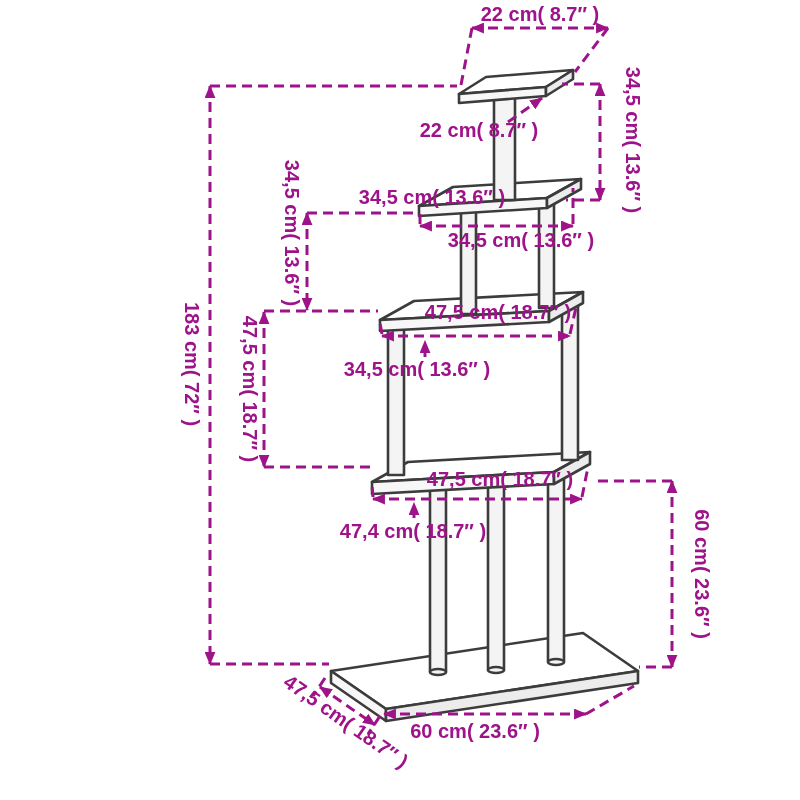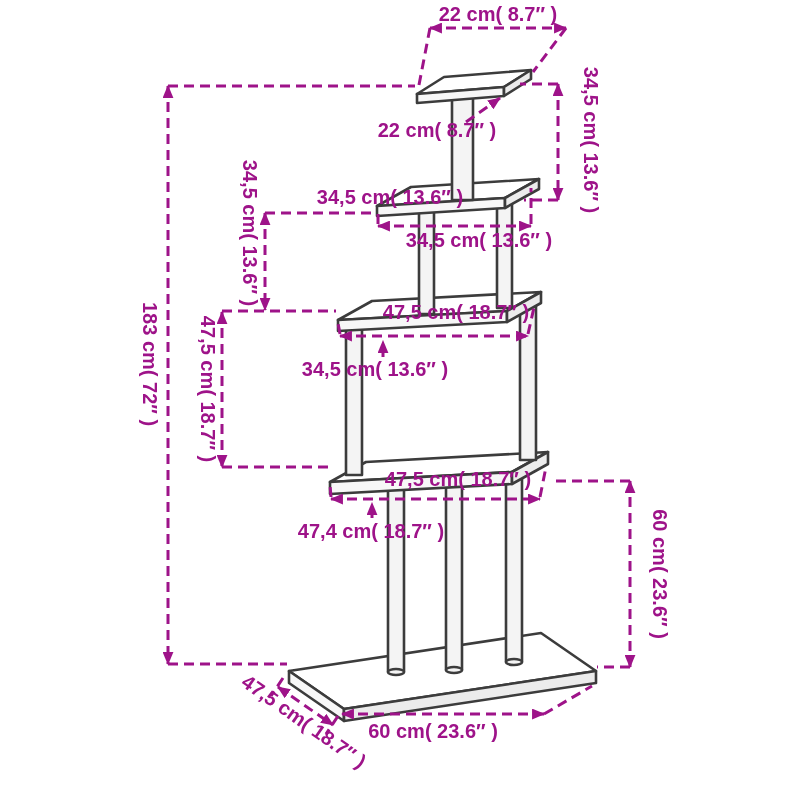--- a/index.html
+++ b/index.html
@@ -1,16 +1,16 @@
 <!DOCTYPE html>
 <html style="--dim: #9E1389; --structure: #3C3C3C;"><head>
 <meta charset="utf-8">
 <style>
   html,body{margin:0;padding:0;background:#ffffff;width:800px;height:800px;overflow:hidden;}
-  .figure{width:664px;height:800px;background:#ffffff;position:relative;font-family:"Liberation Sans",sans-serif;}
+  .figure{width:664px;height:800px;background:#ffffff;position:relative;font-family:"Liberation Sans",sans-serif;margin-left:42px;}
   svg{display:block;}
   .struct{stroke:var(--structure,#3C3C3C);stroke-width:2.6;stroke-linejoin:round;fill:#FFFFFF;}
   .face-front{fill:#F7F7F7;}
   .face-side{fill:#ECECEC;}
   .post{fill:#F4F4F4;}
   .dim{stroke:var(--dim,#9E1389);stroke-width:3;fill:none;stroke-dasharray:10 6;stroke-linecap:butt;}
   .dim-label{fill:var(--dim,#9E1389);font-family:"Liberation Sans",sans-serif;font-size:20px;font-weight:bold;}
   #arrowhead path{fill:var(--dim,#9E1389);stroke:none;}
 </style>
 </head>

